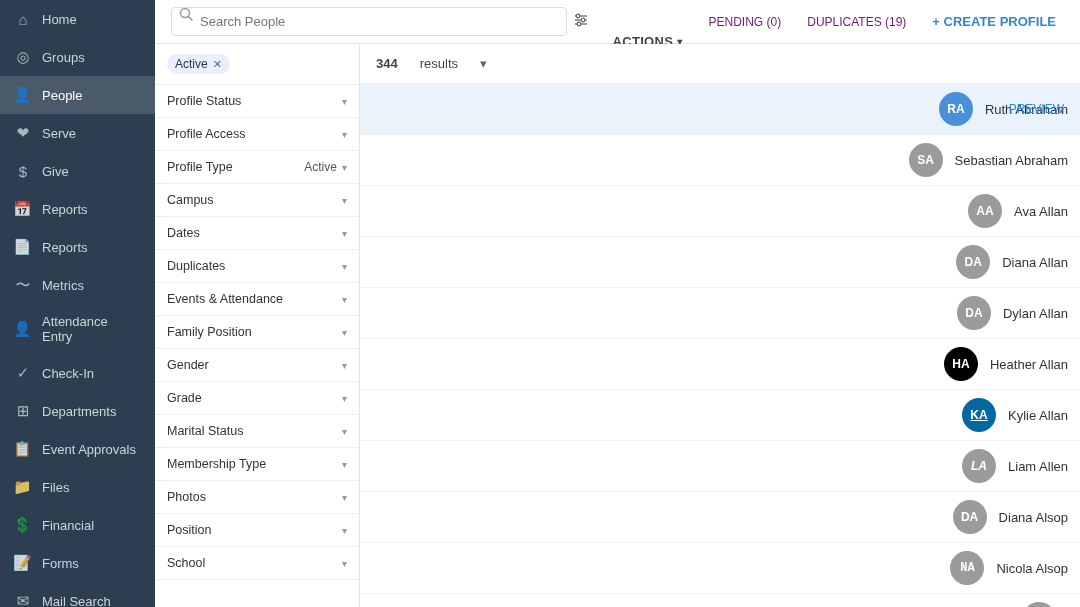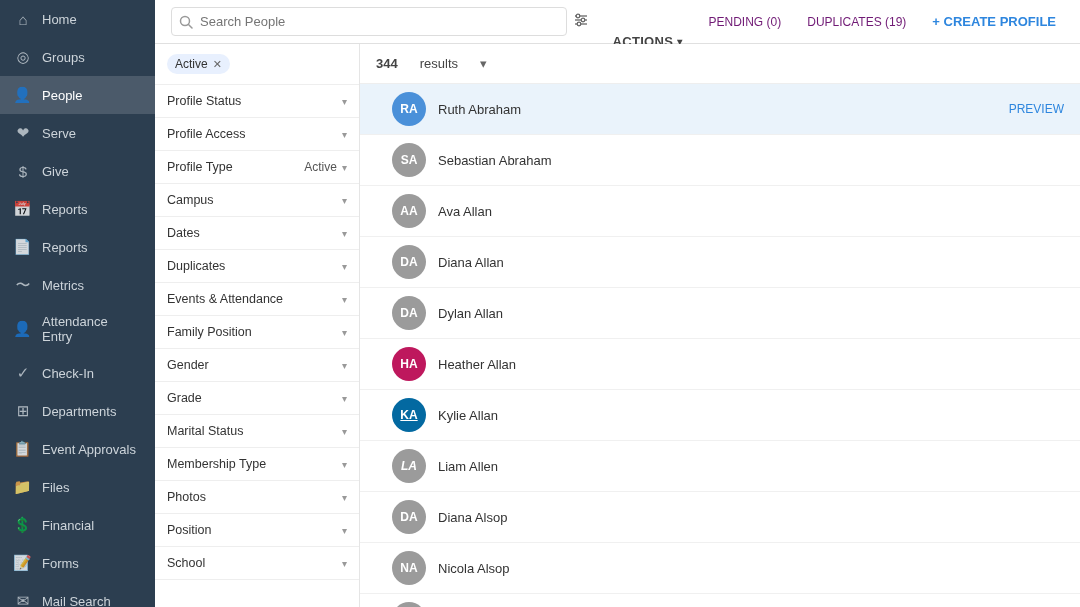--- a/index.html
+++ b/index.html
@@ -50,21 +50,20 @@
       display: flex;
       align-items: center;
       padding: 0 16px;
       height: 44px;
       gap: 10px;
     }
     .search-wrapper {
       flex: 1;
       position: relative;
       display: flex;
-      align-items: center;
     }
     .search-icon-svg {
       position: absolute;
       left: 8px;
       color: #999;
     }
     .search-input {
       width: 100%;
       border: 1px solid #ddd;
       border-radius: 4px;
@@ -194,24 +193,25 @@
       gap: 22px;
       font-size: 13px;
       color: #444;
       font-weight: 500;
       border-bottom: 1px solid #eee;
     }
     .results-count { font-weight: 600; }
     .person-row {
       display: flex;
       align-items: center;
-      padding: 8px 32px;
+      padding: 8px 12px;
       border-bottom: 1px solid #f0f0f0;
       cursor: pointer;
       position: relative;
+      justify-content: flex-end;
     }
     .person-row.highlighted { background: #eaf3fb; }
     .person-avatar {
       width: 34px;
       height: 34px;
       border-radius: 50%;
       display: flex;
       align-items: center;
       justify-content: center;
       font-size: 12px;
@@ -499,41 +499,41 @@
     <div class="person-avatar" style="background:#9b9b9b;">DA</div>
     <span class="person-name">Diana Allan</span>
 
   </div>
           <div class="person-row">
     <div class="person-avatar" style="background:#9b9b9b;">DA</div>
     <span class="person-name">Dylan Allan</span>
 
   </div>
           <div class="person-row">
-    <div class="person-avatar" style="background:#be185d;">HA</div>
+    <div class="person-avatar" style="background:#000000;">HA</div>
     <span class="person-name">Heather Allan</span>
 
   </div>
           <div class="person-row">
     <div class="person-avatar" style="background:#0369a1;text-decoration:underline;">KA</div>
     <span class="person-name">Kylie Allan</span>
 
   </div>
           <div class="person-row">
     <div class="person-avatar" style="background:#9b9b9b;font-style:italic;">LA</div>
     <span class="person-name">Liam Allen</span>
 
   </div>
           <div class="person-row">
     <div class="person-avatar" style="background:#9b9b9b;">DA</div>
     <span class="person-name">Diana Alsop</span>
 
   </div>
           <div class="person-row">
-    <div class="person-avatar" style="background:#9b9b9b;">NA</div>
+    <div class="person-avatar" style="background:#9b9b9b;font-family:Liberation Mono, monospace;">NA</div>
     <span class="person-name">Nicola Alsop</span>
 
   </div>
           <div class="person-row">
     <div class="person-avatar" style="background:#9b9b9b;">SA</div>
 
   </div>
         </div>
     </div>
   </div>

